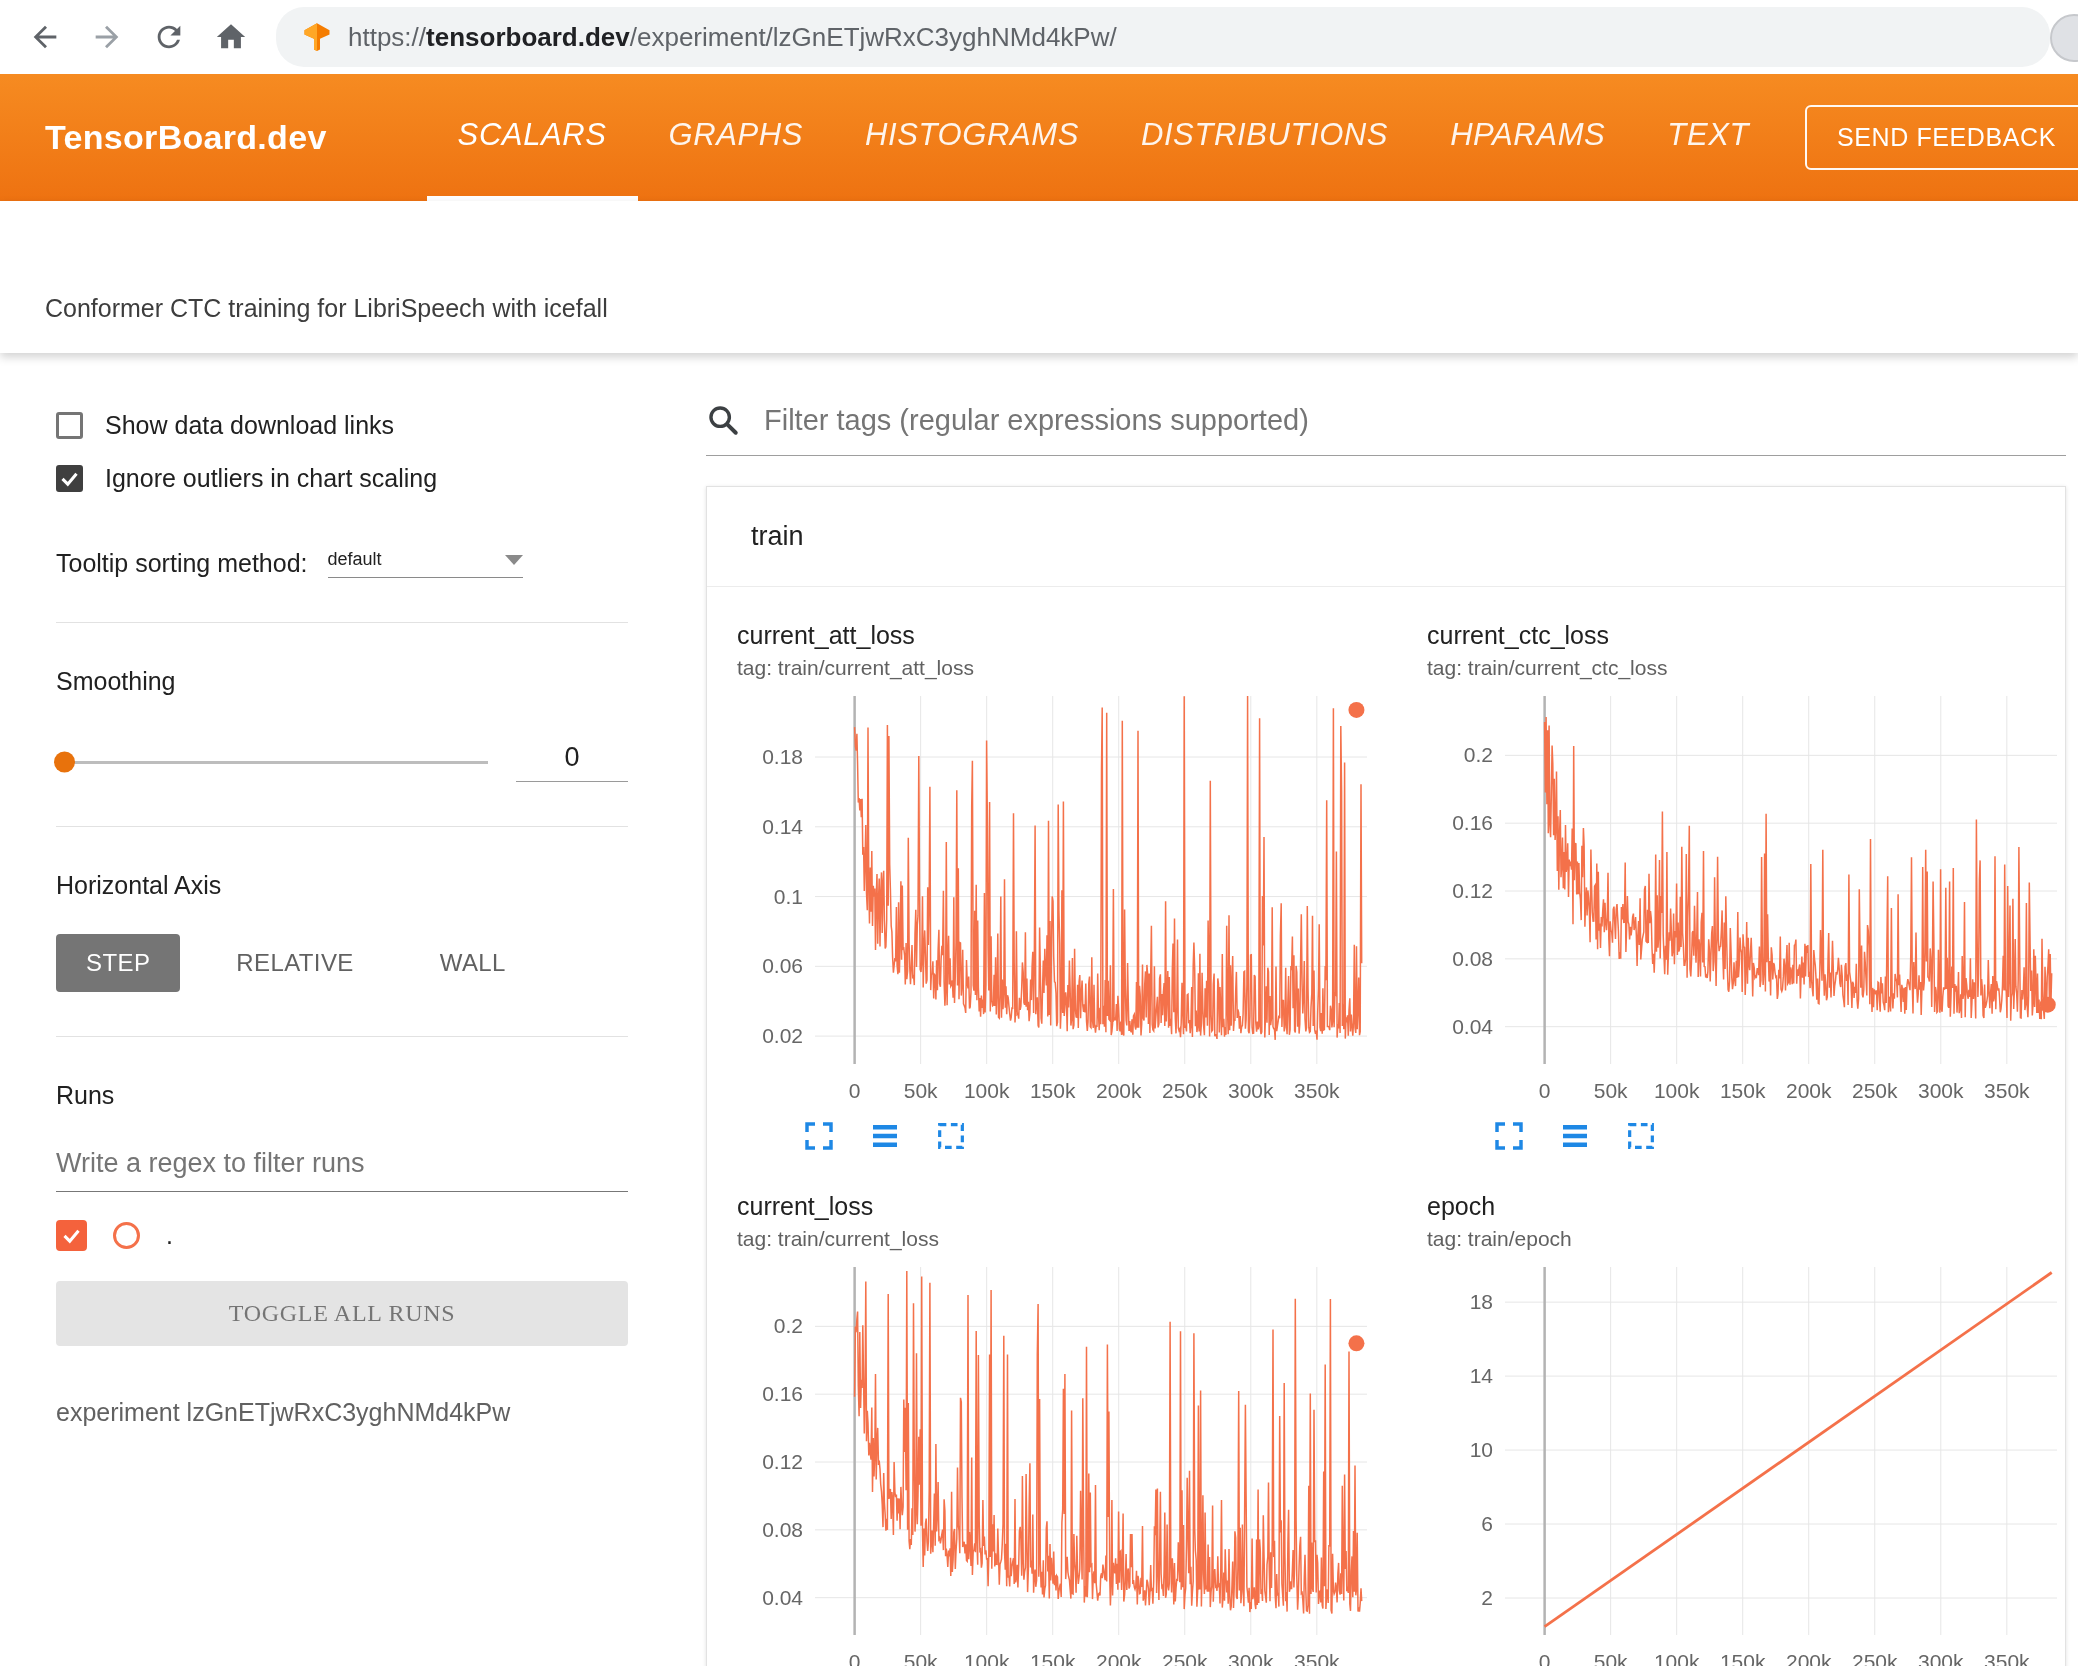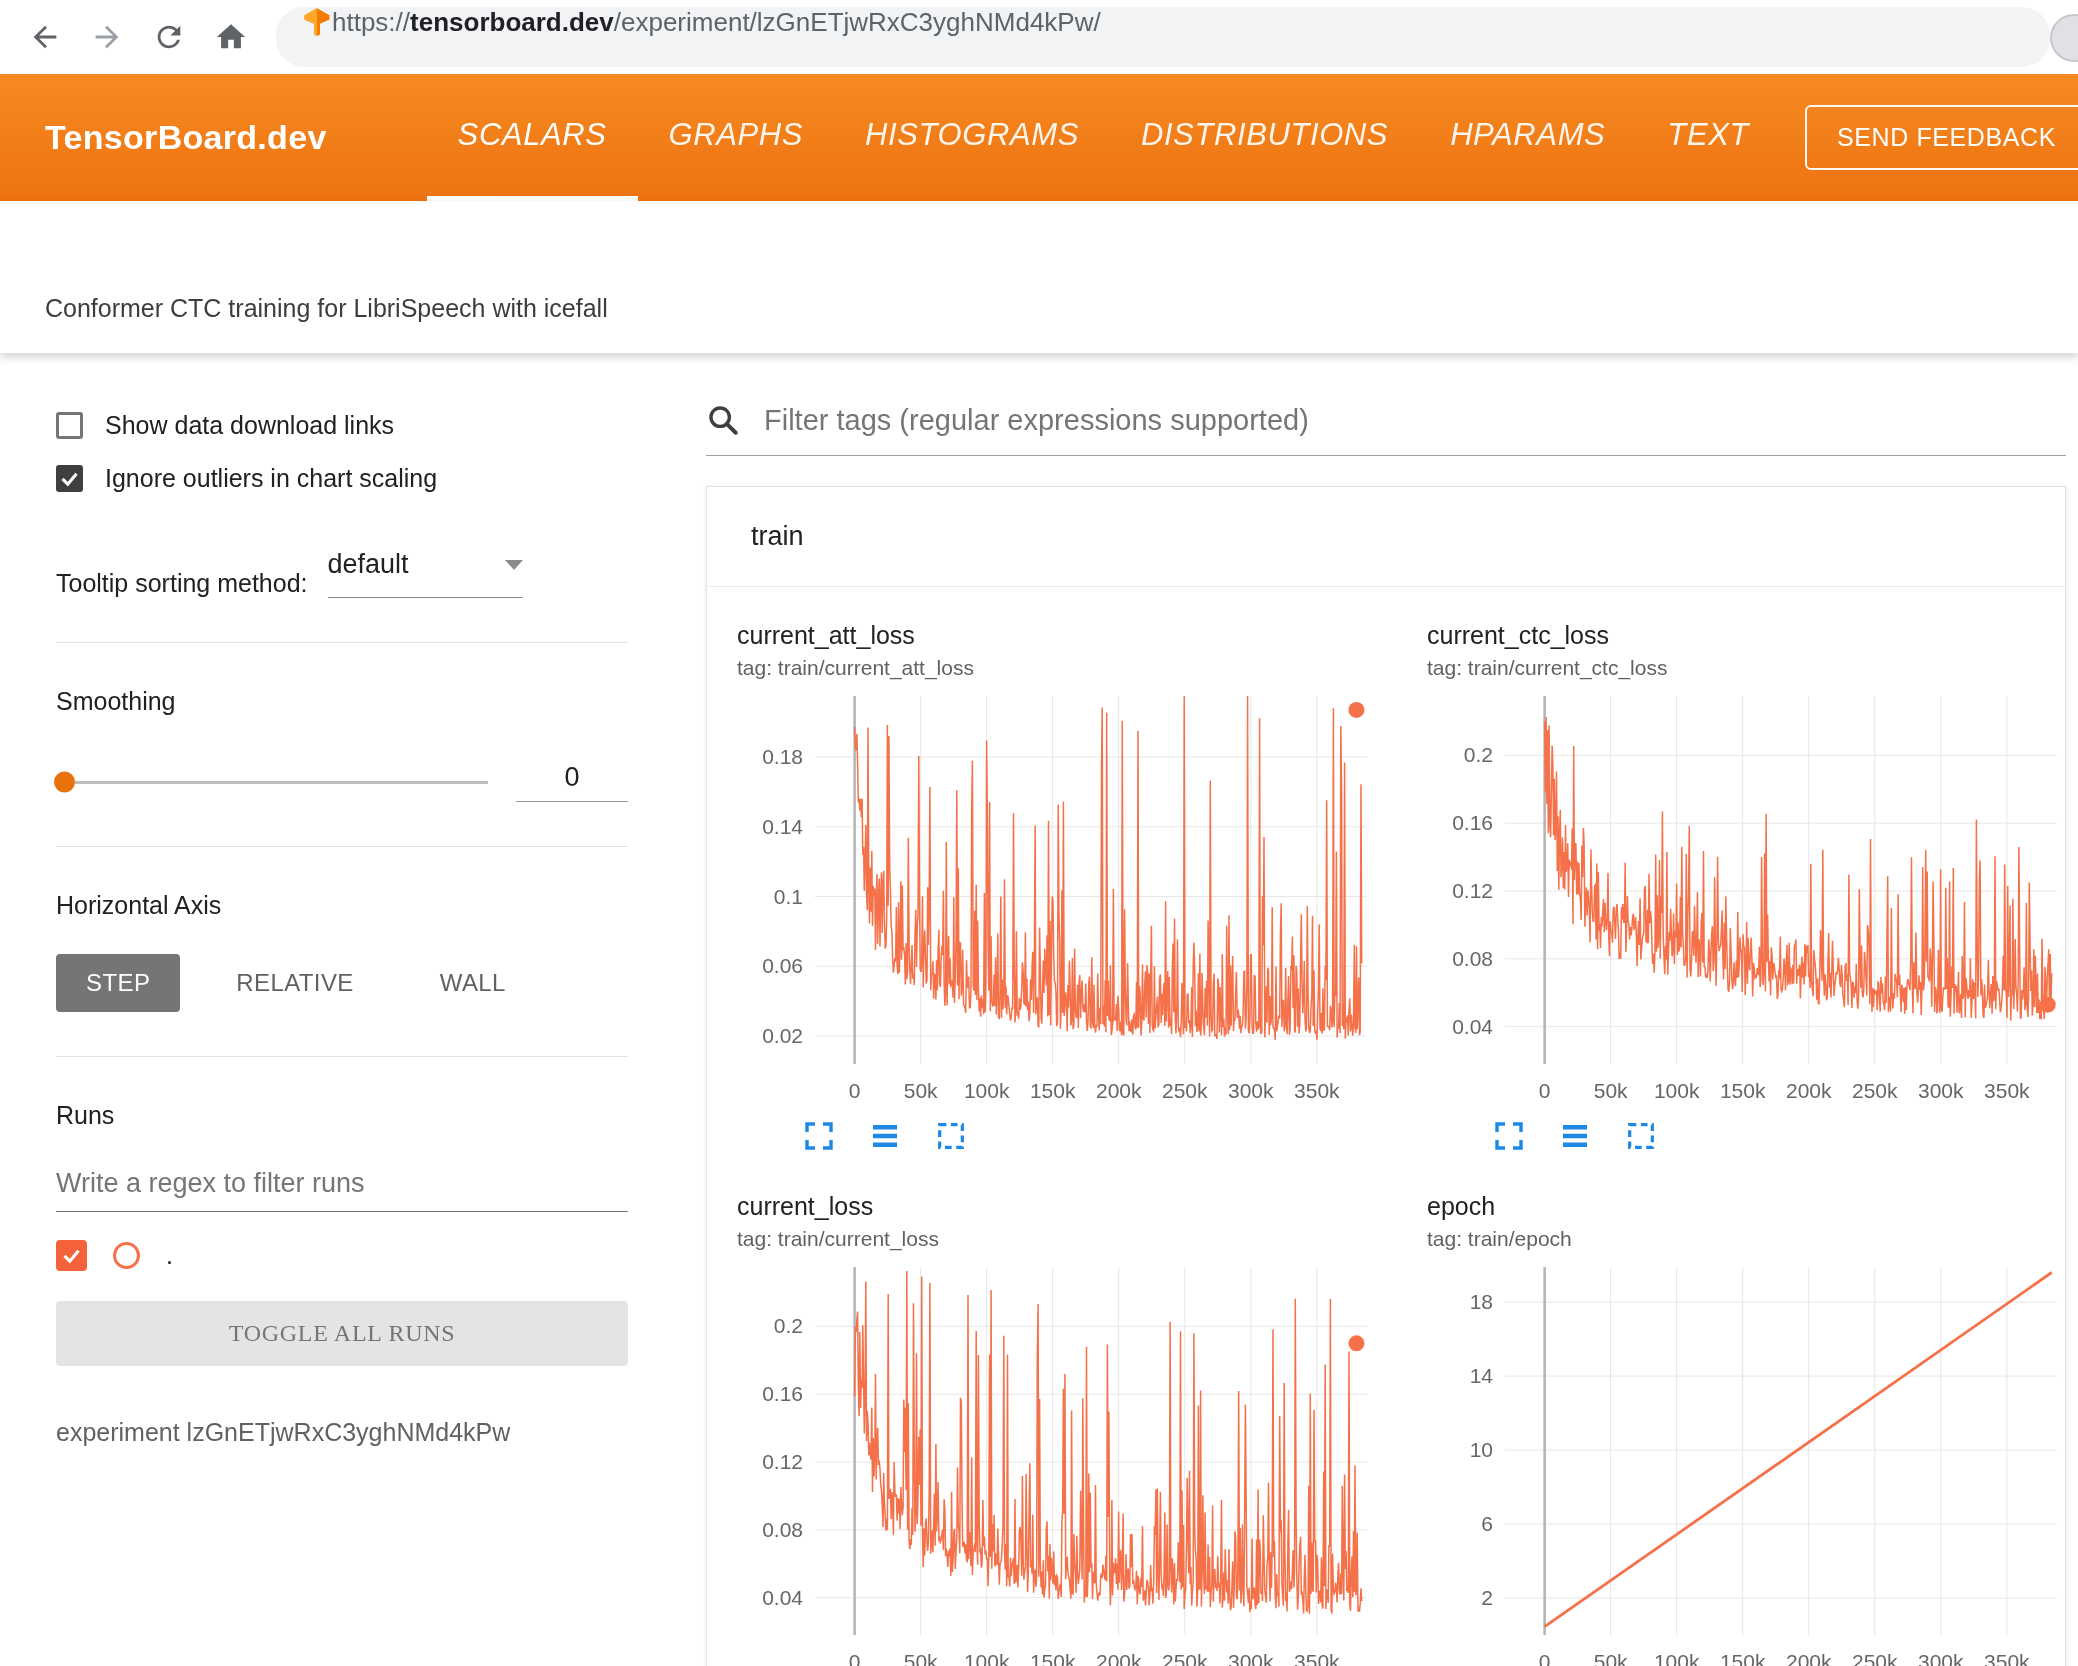--- a/index.html
+++ b/index.html
@@ -4,21 +4,21 @@
 <style>
   * { margin:0; padding:0; box-sizing:border-box; }
   html,body { width:2078px; height:1666px; overflow:hidden; background:#fff;
               font-family:"Liberation Sans", sans-serif; color:#212121; }
 
   
   .browser-bar { height:74px; display:flex; align-items:center; gap:28px;
                  padding:0 28px; background:#fff; position:relative; }
   .nav-ico { width:34px; height:34px; flex:none; cursor:pointer; }
   .url-pill { flex:1; height:60px; background:#f1f3f4; border-radius:28px;
-              display:flex; padding:0 26px; min-width:0; }
+              display:flex; align-items:center; gap:16px; padding:0 26px; min-width:0; }
   .favicon { width:30px; height:30px; flex:none; }
   .url-text { font-size:26px; color:#5f6368; white-space:nowrap; overflow:hidden; }
   .url-text .domain { color:#202124; font-weight:700; }
   .corner-avatar { position:absolute; right:-20px; top:14px; width:48px; height:48px;
                    border-radius:50%; background:#dfe1e5; border:2px solid #c6c8cc; }
 
   
   .app-header { height:127px; background:linear-gradient(180deg,#f68b21,#ee7211);
                 display:flex; align-items:stretch; padding-left:45px; color:#fff; }
   .logo { align-self:center; font-size:34px; font-weight:700; letter-spacing:.3px; }
@@ -48,22 +48,22 @@
   .checkbox { width:27px; height:27px; border:3px solid #757575; border-radius:3px;
               flex:none; display:flex; align-items:center; justify-content:center; cursor:pointer; }
   .checkbox svg { display:none; width:21px; height:21px; }
   .checkbox.checked { background:#3f3f3f; border-color:#3f3f3f; }
   .checkbox.checked svg { display:block; }
   .checkbox.run { width:31px; height:31px; border-color:#f4623c; border-radius:4px; }
   .checkbox.run.checked { background:#f4623c; border-color:#f4623c; }
 
   .tooltip-row { display:flex; align-items:flex-end; gap:20px; margin-top:56px; font-size:25px; }
   .select { width:195px; border-bottom:1px solid #8a8a8a; display:flex;
-            justify-content:space-between; align-items:center; font-size:27px;
-            padding-bottom:17px; cursor:pointer; }
+            justify-content:space-between; align-items:center; font-size:18px;
+            padding-bottom:7px; cursor:pointer; }
   .caret { width:0; height:0; border-left:9px solid transparent;
            border-right:9px solid transparent; border-top:10px solid #8a8a8a; }
 
   .divider { height:1px; background:#e2e2e2; margin:44px 0; }
 
   .section-label { font-size:25px; color:#212121; }
   .slider-row { display:flex; align-items:center; gap:28px; margin-top:46px; }
   .slider { flex:1; height:3px; background:#bdbdbd; position:relative; cursor:pointer; }
   .slider-thumb { position:absolute; left:-2px; top:50%; transform:translateY(-50%);
                   width:21px; height:21px; border-radius:50%; background:#e8720c; cursor:grab; }

